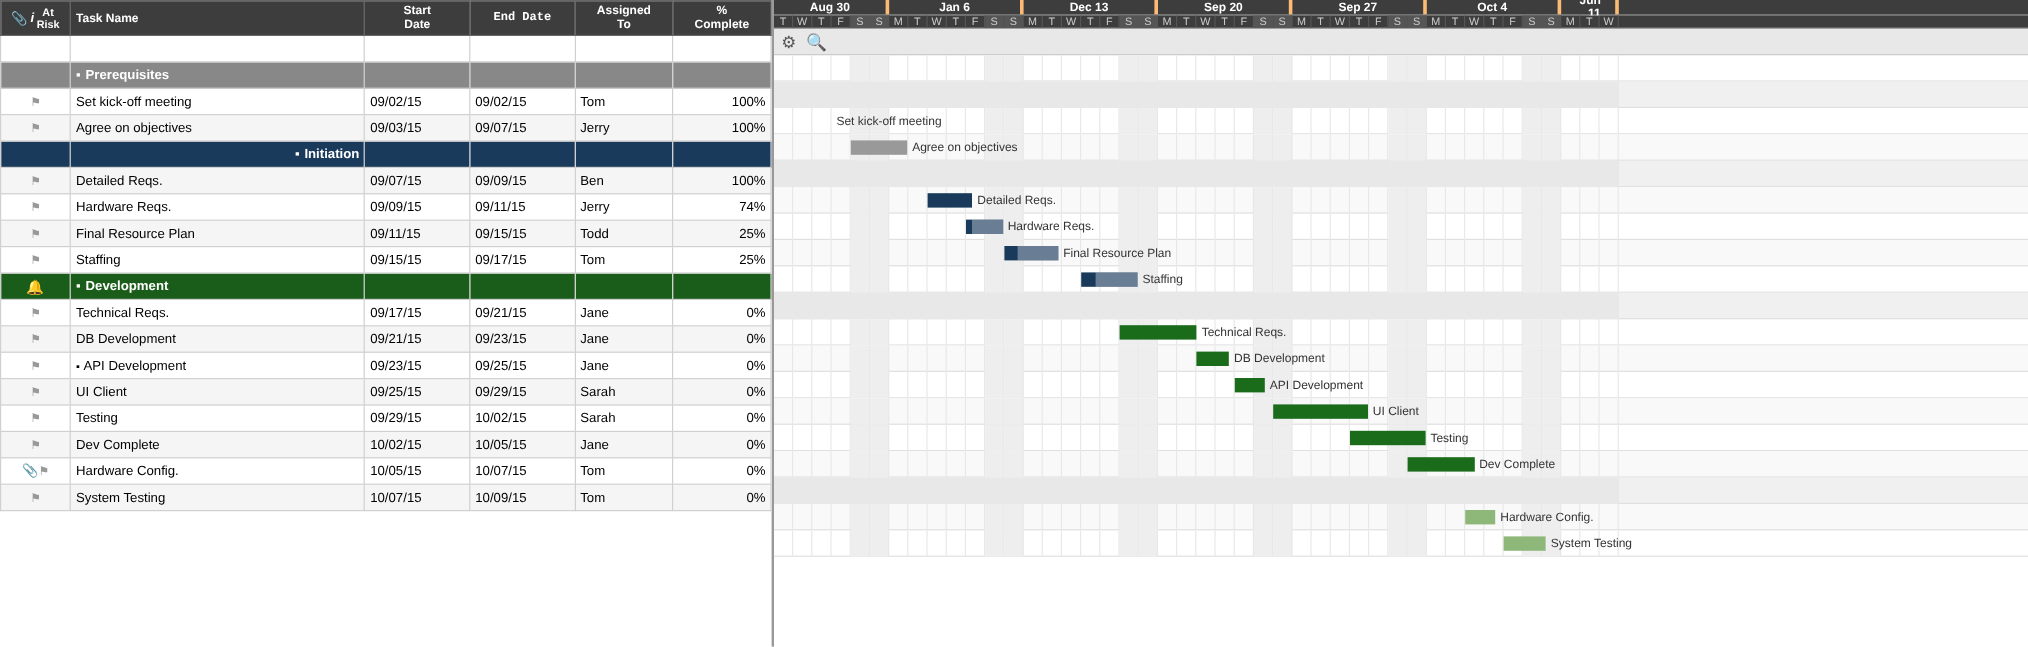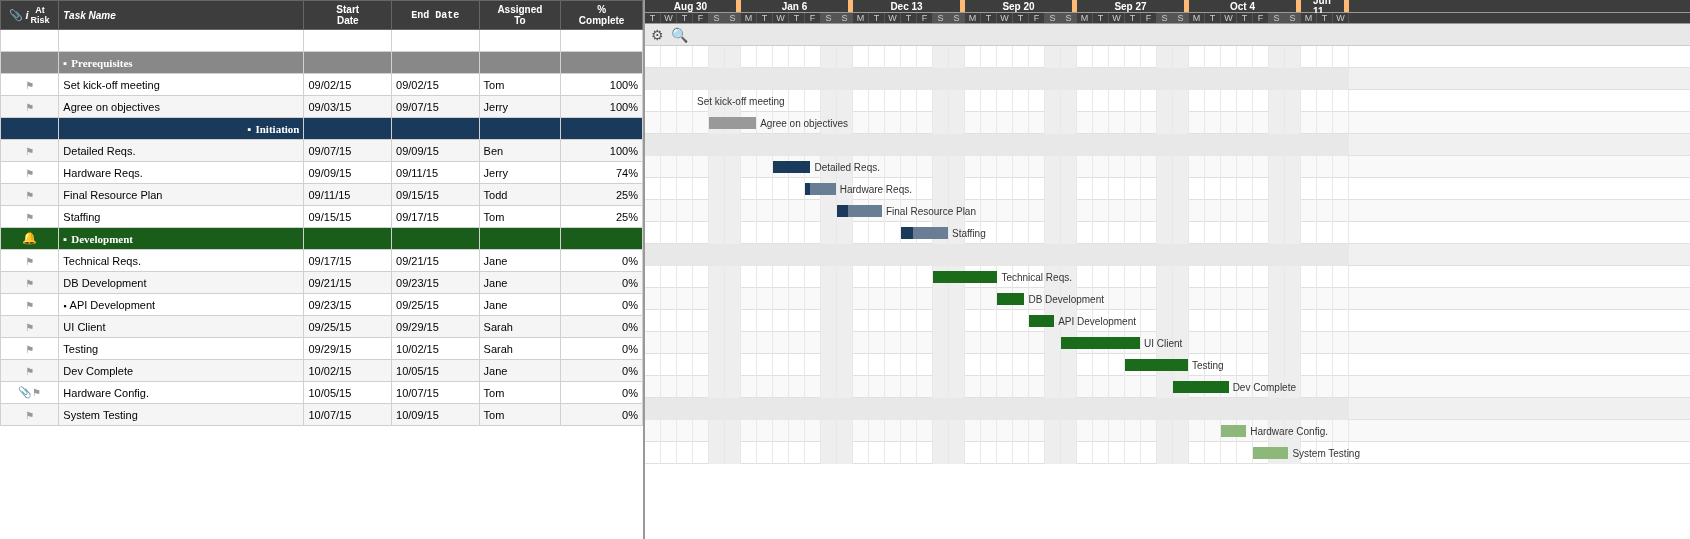--- a/index.html
+++ b/index.html
@@ -25,34 +25,33 @@
     .task-table th.task-name-header { text-align: left; }
     .task-table td {
       border: 1px solid #d0d0d0;
       padding: 2px 4px;
       height: 22px;
       vertical-align: middle;
       font-size: 11px;
     }
 
     .col-flags { width: 50px; }
-    .col-name { width: 210px; font-style: italic; }
+    .col-name { width: 210px; }
     .col-start { width: 75px; }
     .col-end { width: 75px; font-family: Liberation Mono, monospace; }
     .col-assigned { width: 70px; }
     .col-pct { width: 70px; text-align: right; }
 
     .flag-cell { text-align: center; color: #666; font-size: 10px; }
     .pct-cell { text-align: right; }
 
     .section-row td {
       font-weight: bold;
       color: #fff;
       font-size: 11px;
-      font-family: Liberation Serif, serif;
     }
     .section-prerequisites { background: #888; }
     .section-initiation { background: #1a3a5c; text-align: right; }
     .section-development { background: #1a5c1a; }
     .section-operations { background: #8b0000; }
 
     .task-row td { background: #fff; }
     .task-row:nth-child(even) td { background: #f5f5f5; }
 
     .task-name-indent { padding-left: 18px; }
@@ -65,22 +64,22 @@
     .gantt-panel { flex: 1; overflow-x: auto; overflow-y: hidden; background: #fff; }
     .gantt-inner { min-width: 1045px; }
 
     
     .gantt-header { display: flex; flex-direction: column; }
     .gantt-week-row { display: flex; border-bottom: 1px solid #999; background: #3d3d3d; }
     .gantt-week-label {
       color: #fff;
       font-size: 10px;
       font-weight: bold;
-      text-align: left;
-      border-right: 5px solid #fdba74;
+      text-align: right;
+      border-right: 3px solid #fdba74;
       padding: 2px 12px;
       height: 12px;
       display: flex;
       align-items: center;
       justify-content: center;
     }
     .gantt-day-row { display: flex; border-bottom: 1px solid #999; background: #3d3d3d; }
     .gantt-day {
       color: #ccc;
       font-size: 9px;

